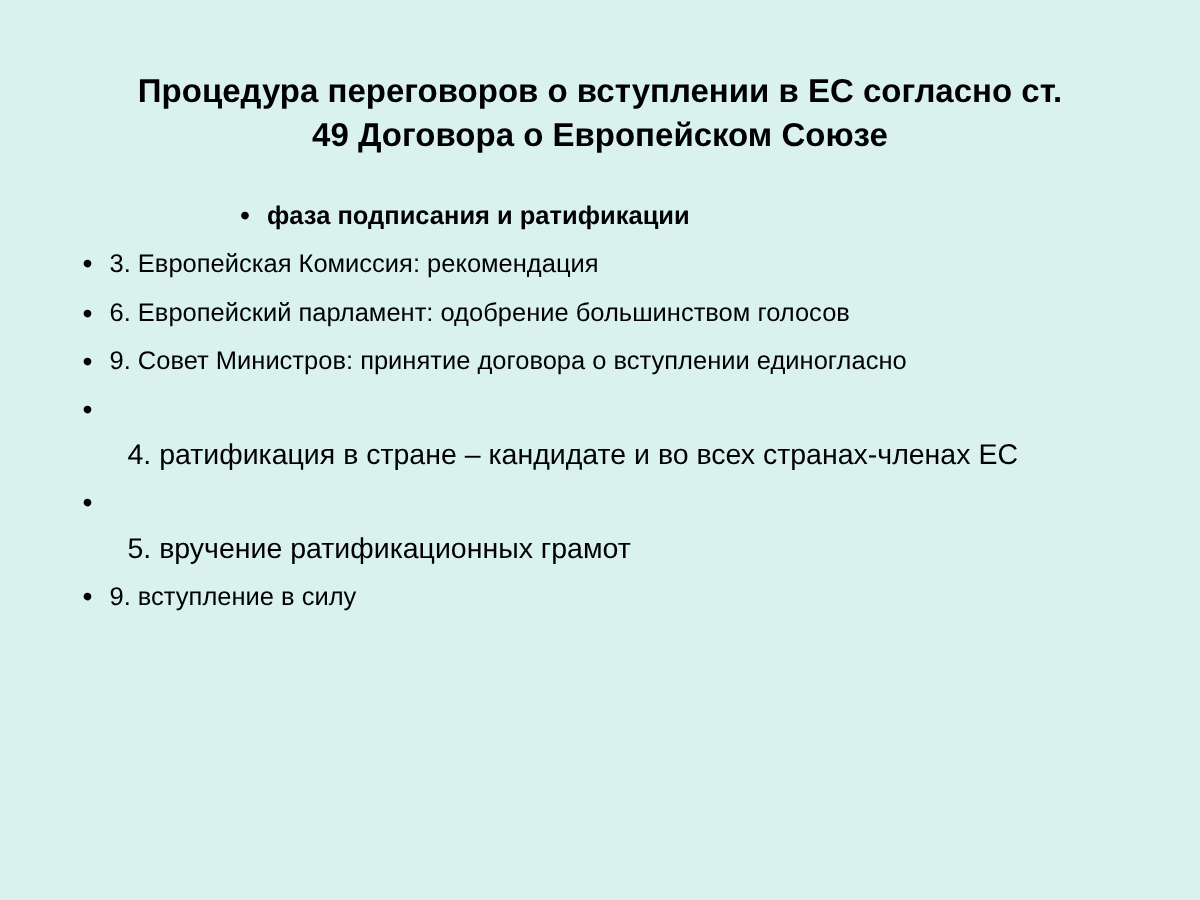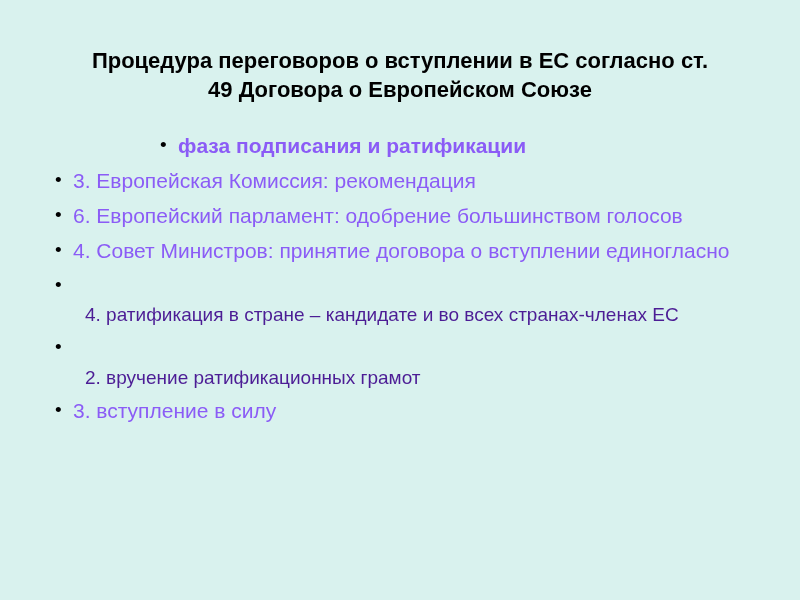--- a/index.html
+++ b/index.html
@@ -40,36 +40,36 @@
   .bullet-mark {
     flex: 0 0 auto;
     width: 18px;
     font-size: 19px;
     line-height: 1.38;
     color: #000000;
     text-align: left;
   }
   .bullet-text {
     flex: 1 1 auto;
-    font-size: 21px;
+    font-size: 17px;
     line-height: 1.38;
-    color: #8b5cf6;
+    color: #000000;
   }
   .lvl-sub {
     justify-content: flex-start;
     padding-left: 105px;
   }
   .lvl-sub .bullet-text {
     font-weight: bold;
     flex: 0 1 auto;
   }
   .indented-line {
     font-size: 19px;
     line-height: 1.38;
-    color: #4c1d95;
+    color: #000000;
     padding-left: 30px;
     margin-top: -2px;
     margin-bottom: 6px;
   }
   .empty-bullet .bullet-text {
     min-height: 26px;
   }
 </style>
 </head>
 <body style="background: rgb(217, 242, 238);">
@@ -90,36 +90,36 @@
       <span class="bullet-text">3. Европейская Комиссия: рекомендация</span>
     </div>
 
     <div class="bullet-row">
       <span class="bullet-mark">•</span>
       <span class="bullet-text">6. Европейский парламент: одобрение большинством голосов</span>
     </div>
 
     <div class="bullet-row">
       <span class="bullet-mark">•</span>
-      <span class="bullet-text">4. Совет Министров: принятие договора о вступлении единогласно</span>
+      <span class="bullet-text">9. Совет Министров: принятие договора о вступлении единогласно</span>
     </div>
 
     <div class="bullet-row empty-bullet">
       <span class="bullet-mark">•</span>
       <span class="bullet-text"></span>
     </div>
 
     <div class="indented-line">4. ратификация в стране – кандидате и во всех странах-членах ЕС</div>
 
     <div class="bullet-row empty-bullet">
       <span class="bullet-mark">•</span>
       <span class="bullet-text"></span>
     </div>
 
-    <div class="indented-line">2. вручение ратификационных грамот</div>
+    <div class="indented-line">5. вручение ратификационных грамот</div>
 
     <div class="bullet-row">
       <span class="bullet-mark">•</span>
-      <span class="bullet-text">3. вступление в силу</span>
+      <span class="bullet-text">9. вступление в силу</span>
     </div>
 
   </div>
 </div>
 
 </body></html>

